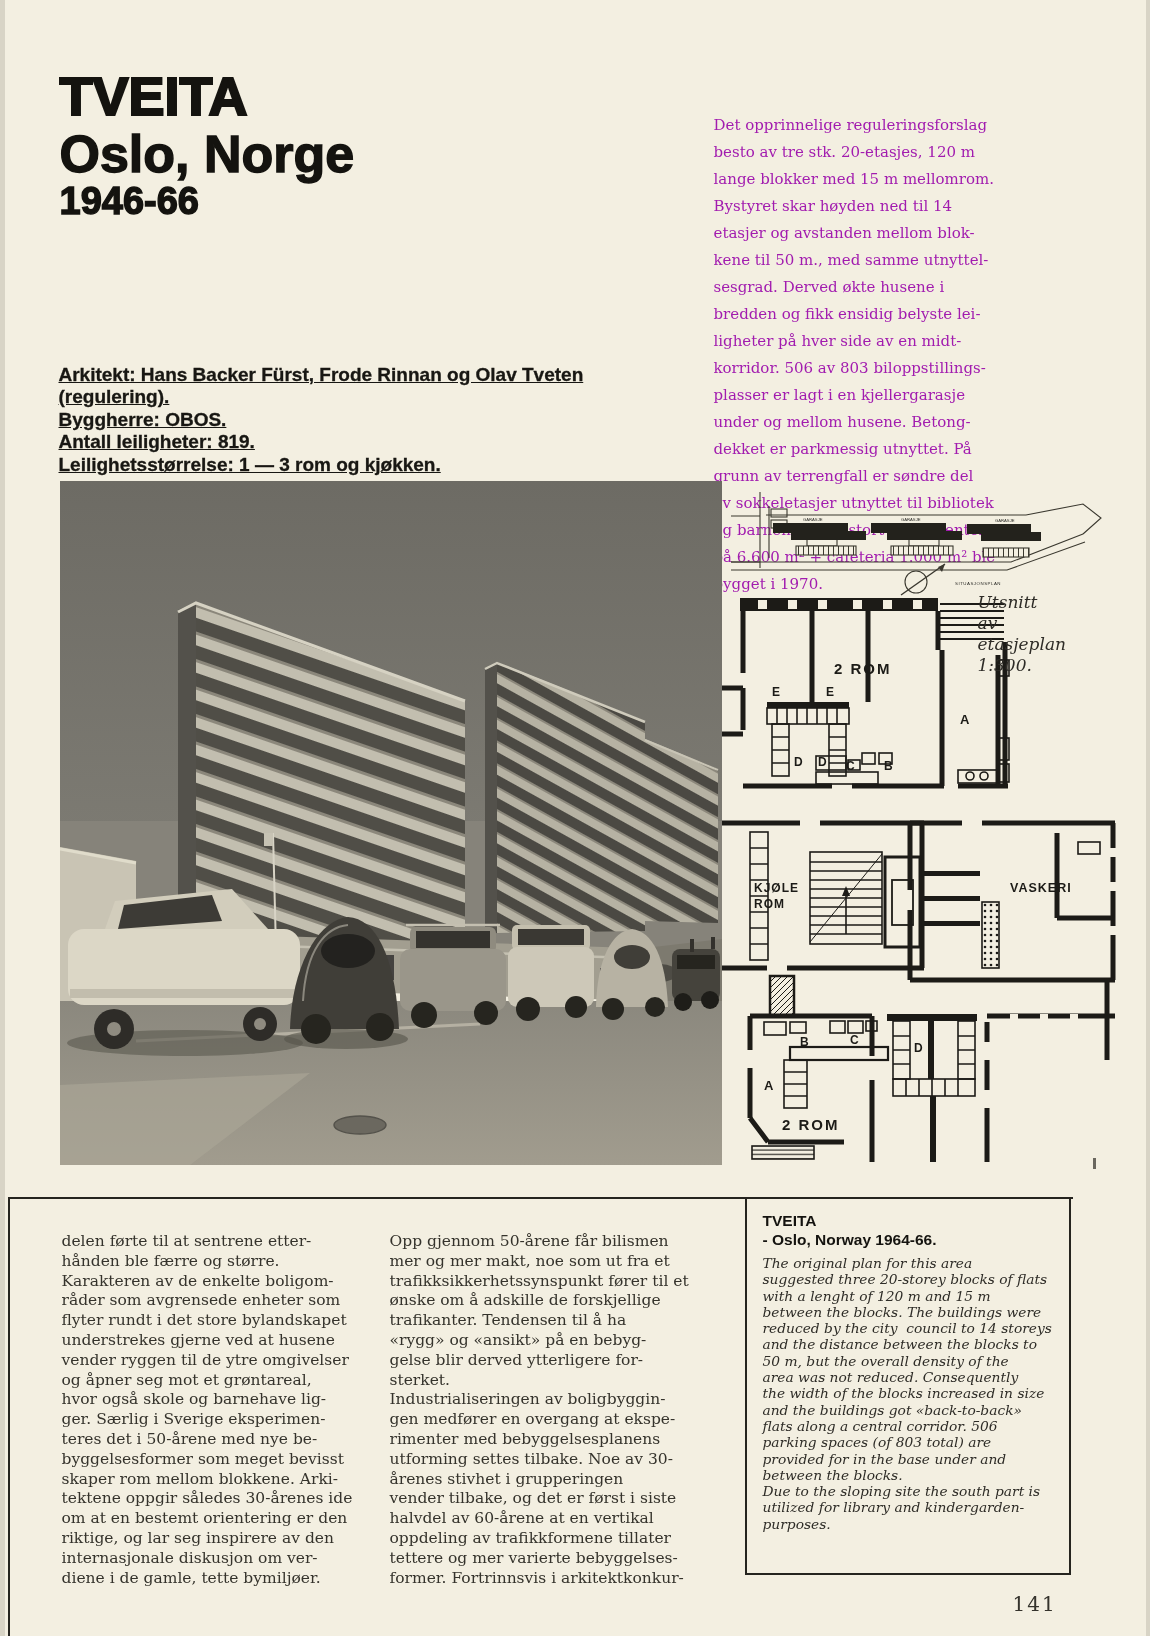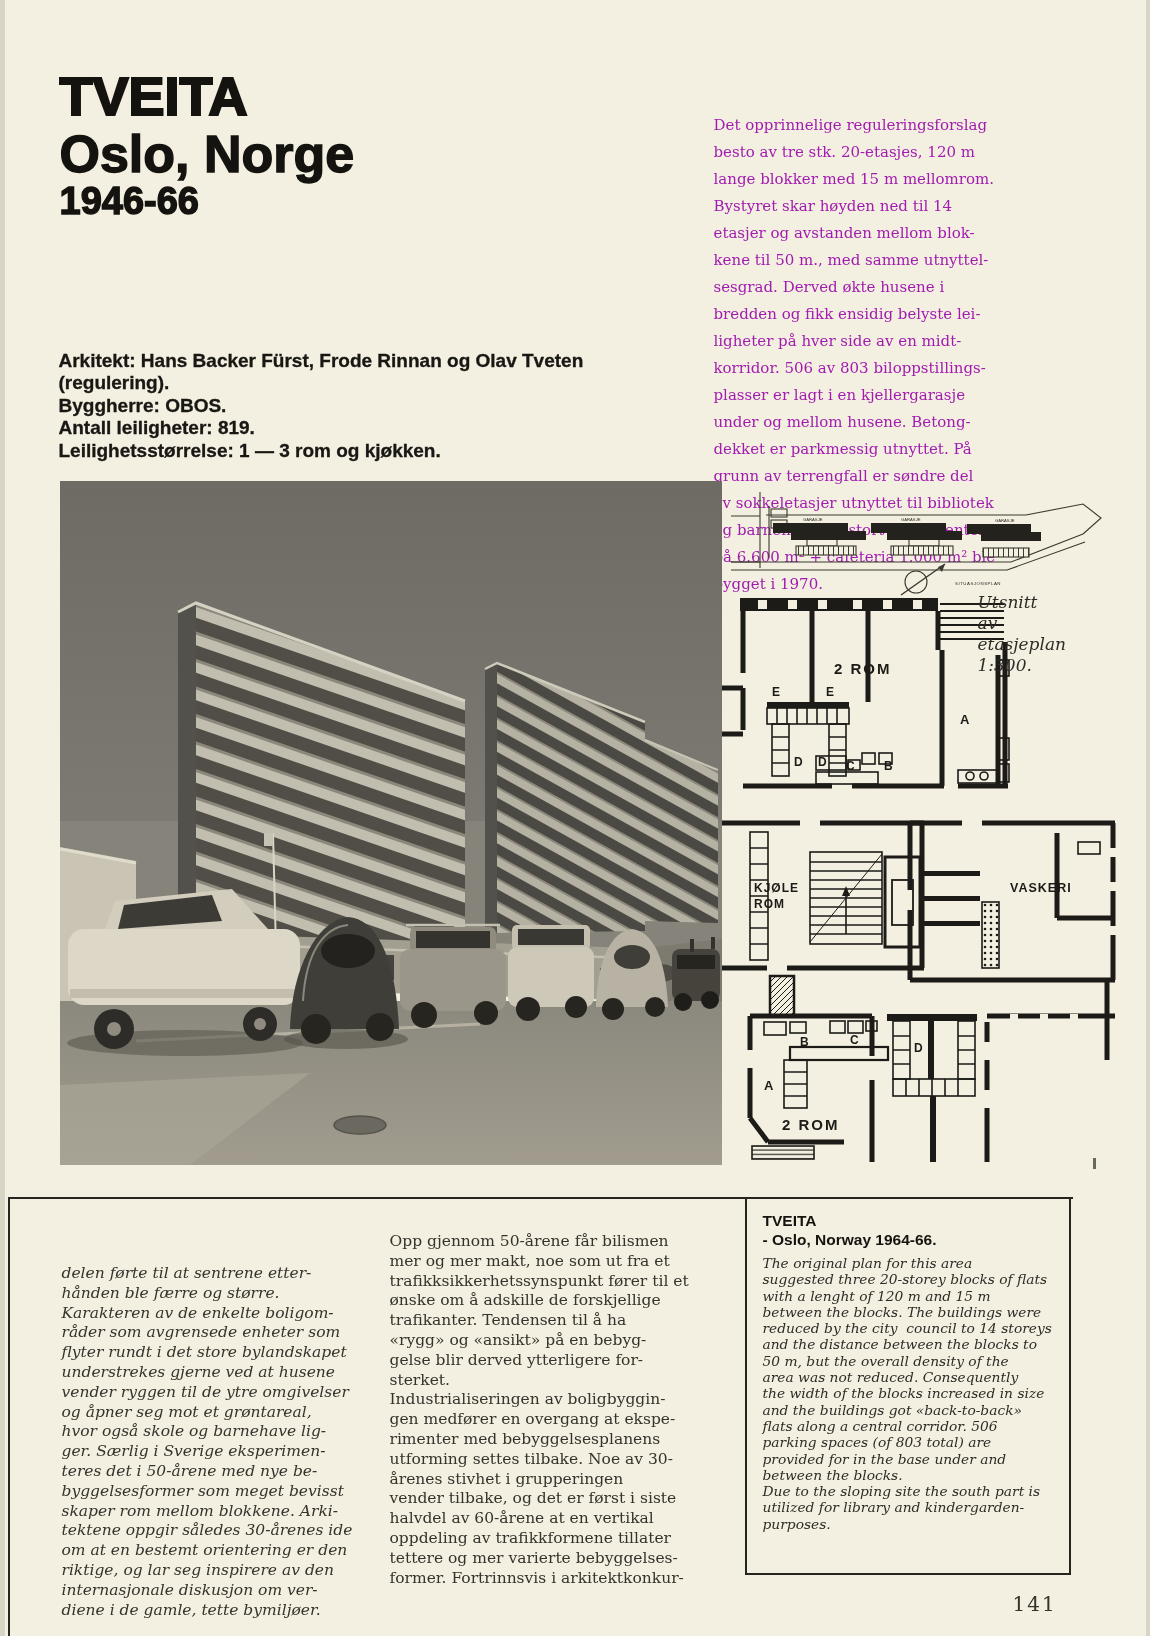--- a/index.html
+++ b/index.html
@@ -72,21 +72,21 @@
 <body>
 
 <div id="page">
 
   <div class="abs" style="left:55px;top:70px;">
     <div class="title">TVEITA</div>
     <div class="subtitle">Oslo, Norge</div>
     <div class="years">1946-66</div>
   </div>
 
-  <div class="abs facts pre" style="left:54px;top:350px;width:640px;">Arkitekt: Hans Backer Fürst, Frode Rinnan og Olav Tveten
+  <div class="abs facts pre" style="left:54px;top:364px;width:640px;text-decoration:underline;">Arkitekt: Hans Backer Fürst, Frode Rinnan og Olav Tveten
 (regulering).
 Byggherre: OBOS.
 Antall leiligheter: 819.
 Leilighetsstørrelse: 1 — 3 rom og kjøkken.</div>
 
   <div class="abs bodytext pre" style="left:709px;top:112px;width:380px;">Det opprinnelige reguleringsforslag
 besto av tre stk. 20-etasjes, 120 m
 lange blokker med 15 m mellomrom.
 Bystyret skar høyden ned til 14
 etasjer og avstanden mellom blok-
@@ -409,21 +409,21 @@
       <rect x="617" y="474" width="38" height="14" fill="#26251f"></rect>
       <circle cx="623" cy="521" r="9" fill="#1e1d19"></circle>
         <circle cx="650" cy="519" r="9" fill="#1e1d19"></circle>
     </g>
     <rect x="630" y="458" width="4" height="13" fill="#33312c"></rect>
     <rect x="651" y="456" width="4" height="12" fill="#33312c"></rect>
   </svg>
 
   <div class="abs outer-box" style="left:3px;top:1197px;width:1063px;height:439px;"></div>
 
-  <div class="abs coltext pre" style="left:57px;top:1264px;width:320px;font-style:italic;">delen førte til at sentrene etter-
+  <div class="abs coltext pre" style="left:57px;top:1232px;width:320px;">delen førte til at sentrene etter-
 hånden ble færre og større.
 Karakteren av de enkelte boligom-
 råder som avgrensede enheter som
 flyter rundt i det store bylandskapet
 understrekes gjerne ved at husene
 vender ryggen til de ytre omgivelser
 og åpner seg mot et grøntareal,
 hvor også skole og barnehave lig-
 ger. Særlig i Sverige eksperimen-
 teres det i 50-årene med nye be-

